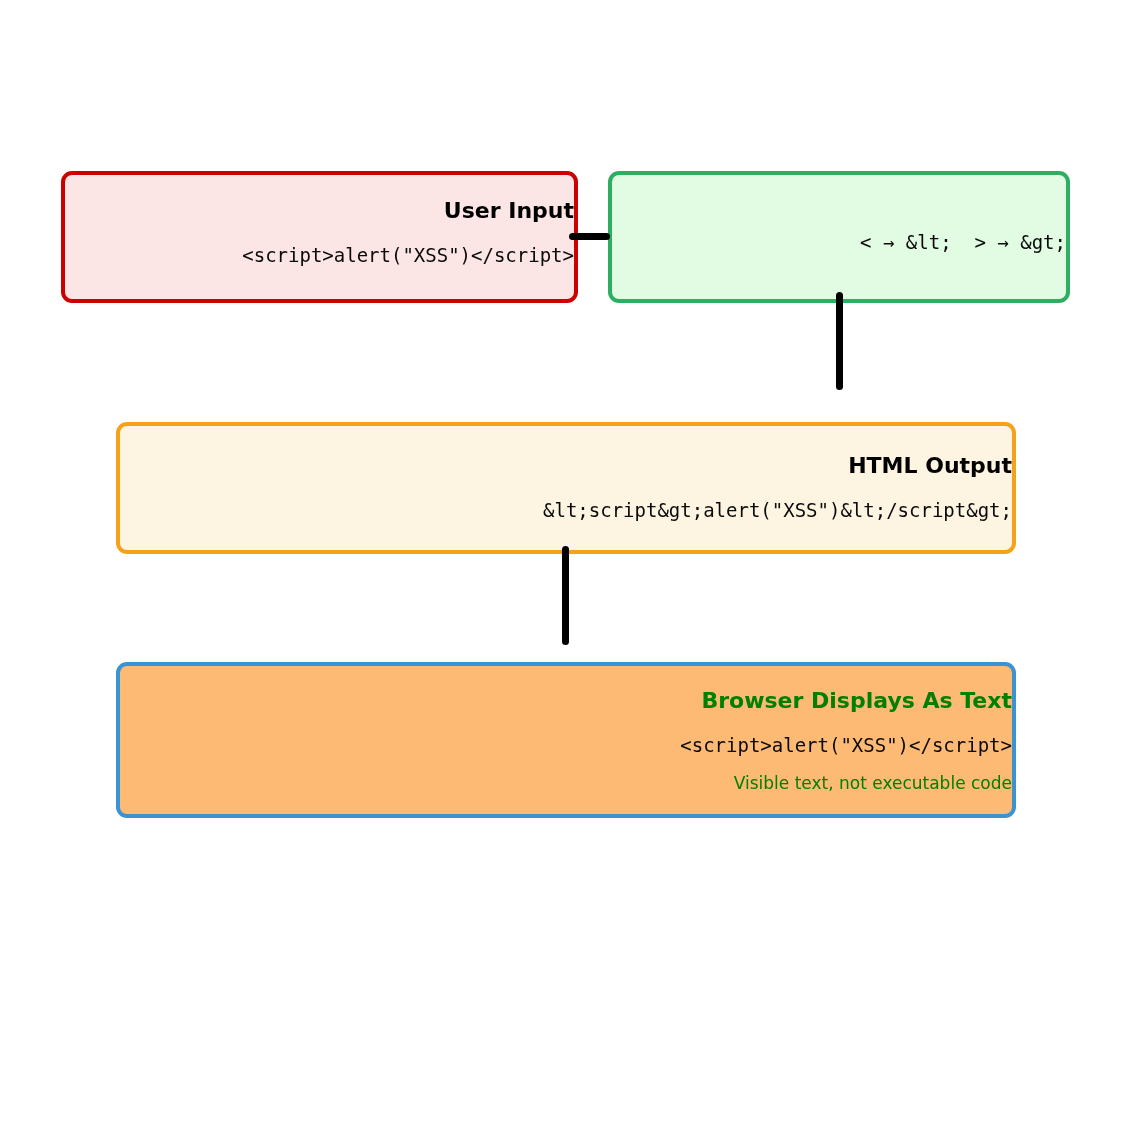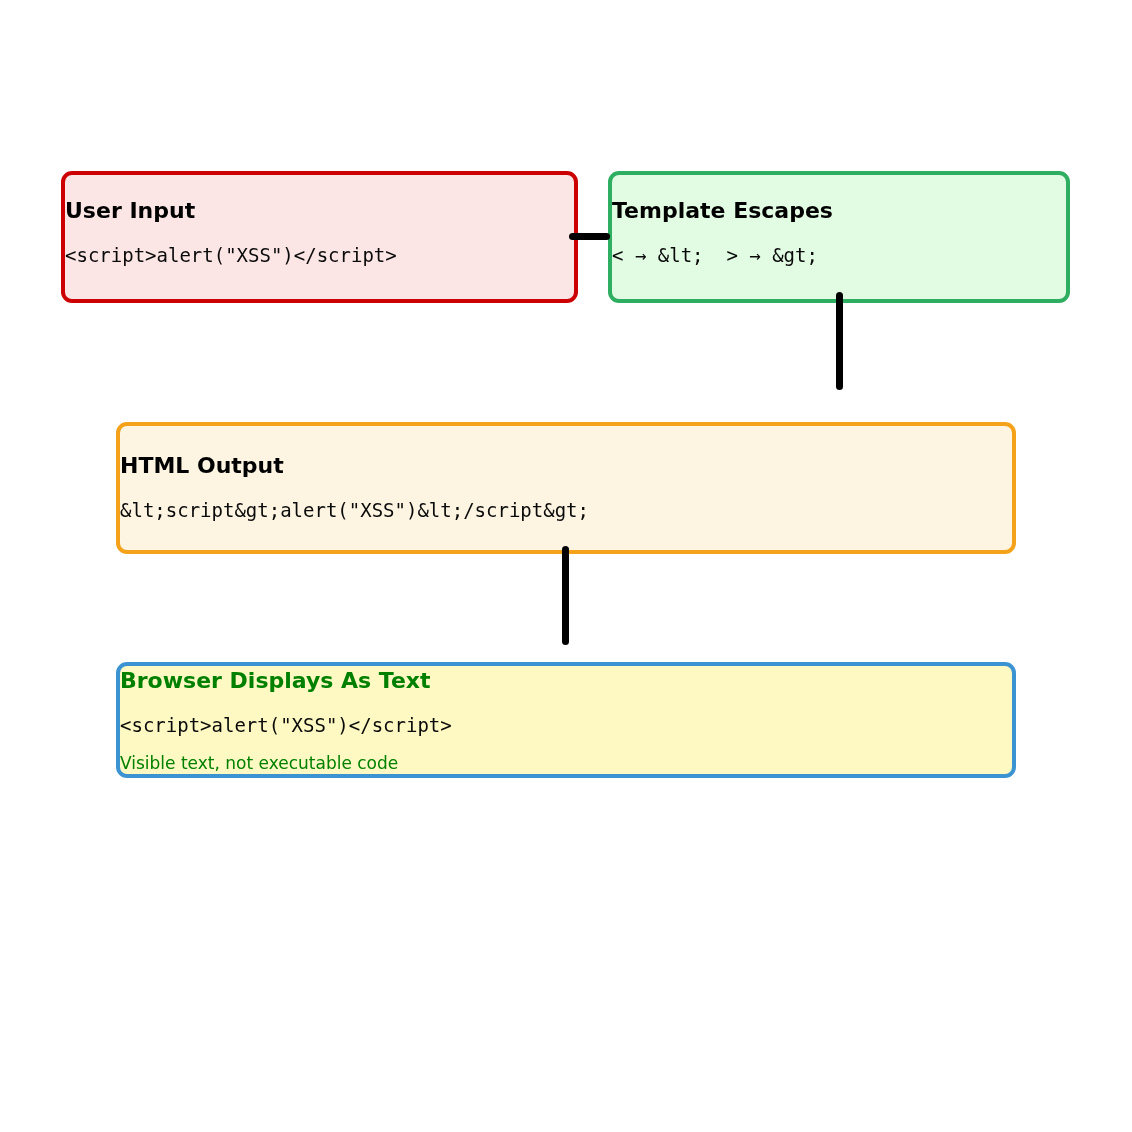--- a/index.html
+++ b/index.html
@@ -15,21 +15,21 @@
     overflow: hidden;
     font-family: "DejaVu Sans", sans-serif;
   }
   .node {
     position: absolute;
     box-sizing: border-box;
     border: 4px solid #000;
     border-radius: 11px;
     display: flex;
     flex-direction: column;
-    align-items: flex-start;
+    align-items: flex-end;
     justify-content: center;
     z-index: 1;
   }
   .node-title {
     font-family: "DejaVu Sans", sans-serif;
     font-weight: bold;
     font-size: 22px;
     line-height: 26px;
     color: #000000;
     white-space: pre;
@@ -50,22 +50,22 @@
     margin-top: 17px;
     white-space: pre;
   }
   
   .n-user-input        { left: 61px;  top: 171px; width: 517px; height: 132px;
                          border-color: #CC0000; background: #FBE5E5; padding-bottom: 10px; }
   .n-template-escapes  { left: 608px; top: 171px; width: 462px; height: 132px;
                          border-color: #2EAE60; background: #E2FBE3; padding-bottom: 10px; }
   .n-html-output       { left: 116px; top: 422px; width: 900px; height: 132px;
                          border-color: #F5A21B; background: #FDF5E2; padding-bottom: 2px; }
-  .n-browser-displays  { left: 116px; top: 662px; width: 900px; height: 116px;
-                         border-color: #3B94D1; background: #fef9c3; }
+  .n-browser-displays  { left: 116px; top: 662px; width: 900px; height: 156px;
+                         border-color: #3B94D1; background: #fdba74; }
   .n-browser-displays .node-title { color: #008000; }
   .connector {
     position: absolute;
     background: #000000;
     border-radius: 4px;
     z-index: 2;
   }
   .c-h1 { left: 569px; top: 233px; width: 41px; height: 7px; }
   .c-v1 { left: 836px; top: 292px; width: 7px;  height: 98px; }
   .c-v2 { left: 562px; top: 546px; width: 7px;  height: 99px; }
@@ -74,21 +74,20 @@
 <body>
 
 <div class="canvas">
 
   <div class="node n-user-input">
     <div class="node-title">User Input</div>
     <div class="node-code">&lt;script&gt;alert("XSS")&lt;/script&gt;</div>
   </div>
 
   <div class="node n-template-escapes">
-    <div class="node-title">Template Escapes</div>
     <div class="node-code">&lt; → &amp;lt;  &gt; → &amp;gt;</div>
   </div>
 
   <div class="node n-html-output">
     <div class="node-title">HTML Output</div>
     <div class="node-code">&amp;lt;script&amp;gt;alert("XSS")&amp;lt;/script&amp;gt;</div>
   </div>
 
   <div class="node n-browser-displays">
     <div class="node-title">Browser Displays As Text</div>

